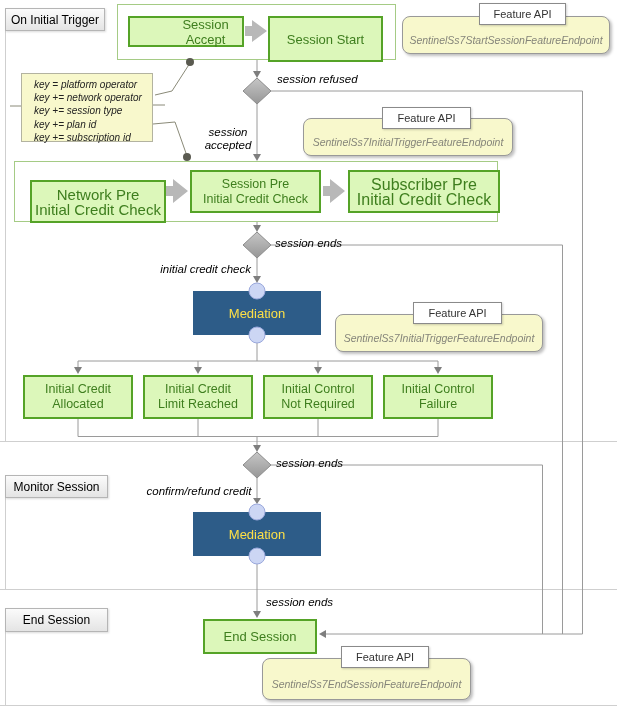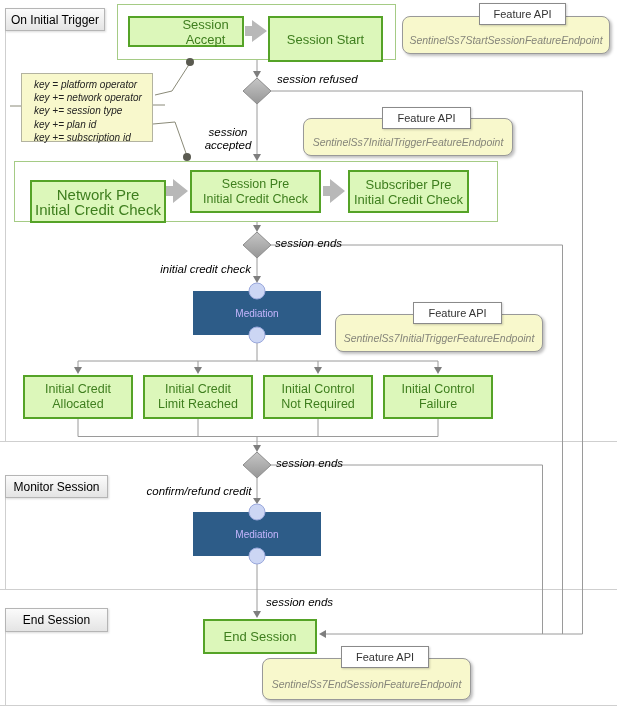--- a/index.html
+++ b/index.html
@@ -6,22 +6,22 @@
   .canvas { position:relative; width:617px; height:712px; background:#fff; overflow:hidden; }
   svg.layer { position:absolute; left:0; top:0; pointer-events:none; }
   .node {
     position:absolute; box-sizing:border-box;
     background:#dcf7ba; border:2px solid #55a327; color:#3e7e1e;
     display:flex; align-items:center; justify-content:center; text-align:center;
     font-size:13px; line-height:15px;
   }
   .container-box { position:absolute; box-sizing:border-box; border:1px solid #a5cb85; background:transparent; }
   .mediation {
-    position:absolute; box-sizing:border-box; background:#2d5c88; color:#c4b5fd;
-    display:flex; align-items:center; justify-content:center; font-size:10px;text-align:right;
+    position:absolute; box-sizing:border-box; background:#2d5c88; color:#fde047;
+    display:flex; align-items:center; justify-content:center; font-size:13px;text-align:right;
   }
   .section-label {
     position:absolute; box-sizing:border-box;
     background:linear-gradient(#fbfbfb,#e4e4e4); border:1px solid #b5b5b5; color:#000;
     font-size:12px; display:flex; align-items:center; justify-content:center;
     box-shadow:1px 1px 2px rgba(0,0,0,0.15);
   }
   .flow-label { position:absolute; font-style:italic; font-size:11.5px; color:#000; white-space:nowrap; }
   .callout-yellow {
     position:absolute; box-sizing:border-box; background:#f8f8cc; border:1px solid #999;
@@ -148,21 +148,21 @@
         <div>Network Pre</div>
         <div>Initial Credit Check</div>
       </div>
   </div>
   <div class="node" style="left:190px; top:170px; width:131px; height:43px; font-size:12.5px;">
     <div>
         <div>Session Pre</div>
         <div>Initial Credit Check</div>
       </div>
   </div>
-  <div class="node" style="left:348px; top:170px; width:121px; height:43px; font-size:13px;">
+  <div class="node" style="left:348px; top:170px; width:152px; height:43px; font-size:16px;">
     <div>
         <div>Subscriber Pre</div>
         <div>Initial Credit Check</div>
       </div>
   </div>
 
   <div class="flow-label" style="left:275px; top:237px;">session ends</div>
   <div class="flow-label" style="left:148px; top:263px; width:103px; text-align:right;">initial credit check</div>
 
   <div class="mediation" style="left:193px; top:291px; width:128px; height:44px;">Mediation</div>

